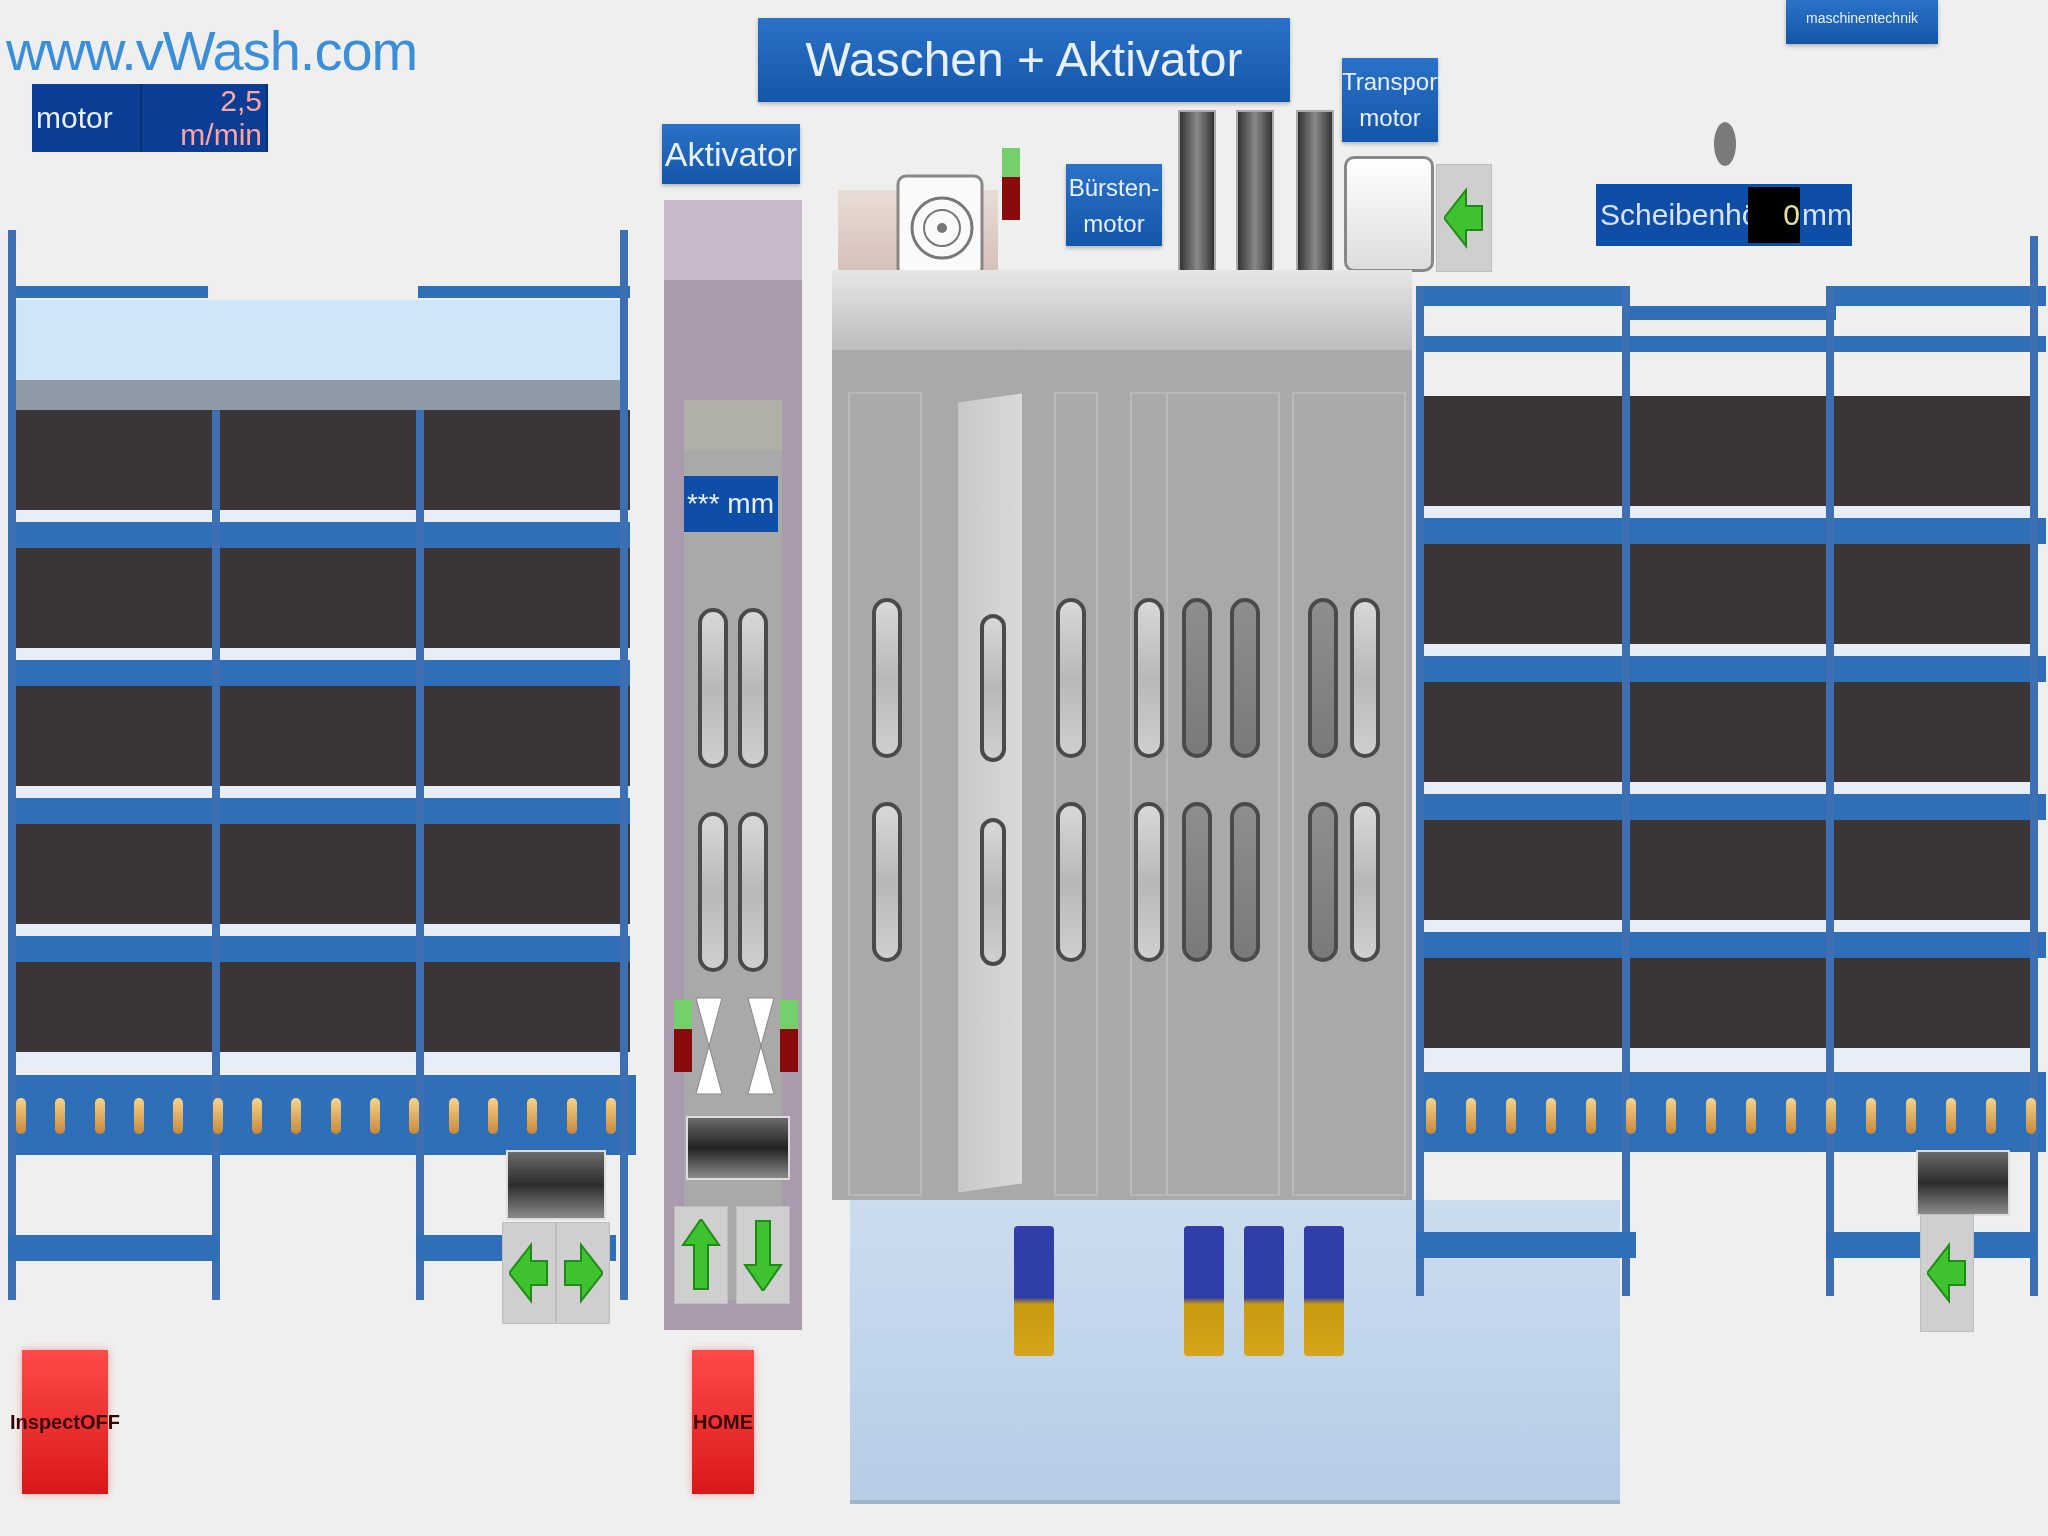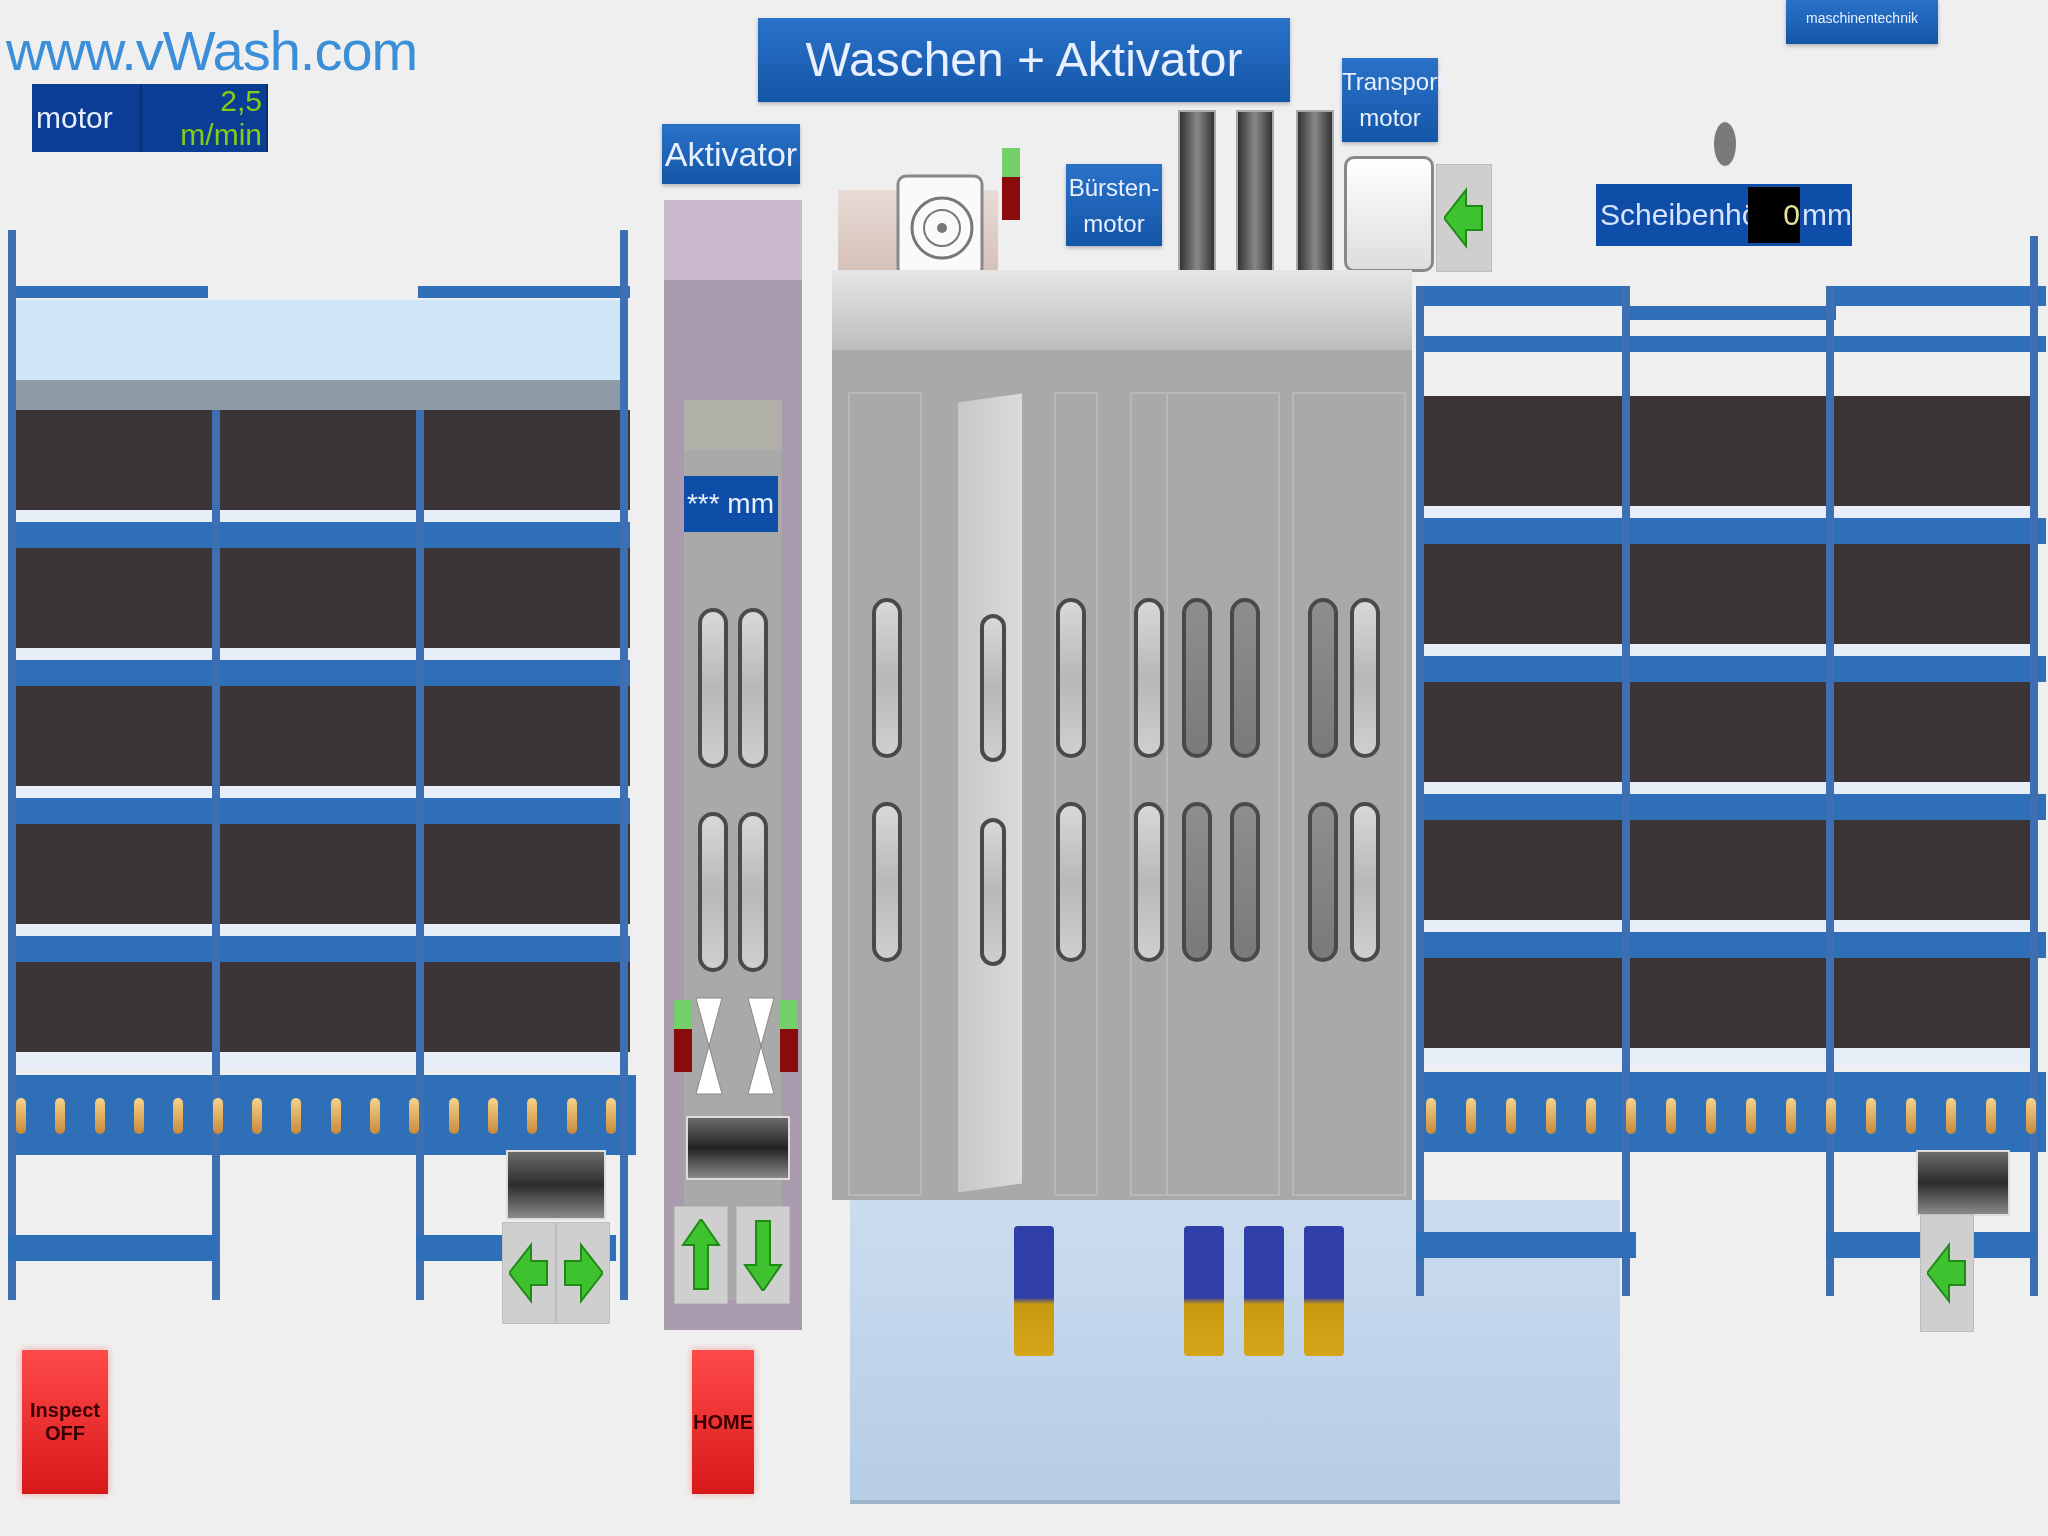--- a/index.html
+++ b/index.html
@@ -3,21 +3,21 @@
 <meta charset="utf-8">
 <style>
   html,body{margin:0;padding:0;}
   body{width:2048px;height:1536px;background:#efefef;position:relative;overflow:hidden;font-family:"Liberation Sans",sans-serif;}
   .abs{position:absolute;}
   .watermark{left:6px;top:18px;font-size:56px;color:#3a8fd8;letter-spacing:-1px;}
   .blue-label{background:linear-gradient(#2a72c8,#1456a8);color:#e8f0ff;text-align:center;box-shadow:0 2px 4px rgba(0,0,0,.25);}
   .info-table{left:32px;top:84px;width:236px;background:#0c3d94;border-collapse:collapse;}
   .info-table td{border-right:2px solid #08306f;height:58px;font-size:30px;padding:0 4px;}
   .info-table td.lbl{color:#e8efff;width:100px;}
-  .info-table td.val{color:#84cc16;text-align:right;}
+  .info-table td.val{color:#fca5a5;text-align:right;}
   .frame-v{background:#3f6fb3;}
   .belt{background:#3b3538;}
   .rail{background:#2f6fb8;}
   .rail-light{background:#e8eef8;}
   .gray-panel{background:#a9a9a9;}
   .slot{border:4px solid #4a4a4a;border-radius:30px;background:linear-gradient(#d8d8d8,#b8b8b8,#cfcfcf);}
   .slot.dark{background:linear-gradient(#8e8e8e,#7a7a7a);}
   .arrow-btn{background:#cfcfcf;border:1px solid #bdbdbd;display:flex;align-items:center;justify-content:center;}
   .red-btn{background:linear-gradient(#ff4a4a,#d81818);color:#3a0000;font-weight:bold;font-size:20px;display:flex;align-items:center;justify-content:center;text-align:center;box-shadow:0 0 8px rgba(255,0,0,.3);}
   .roller{width:10px;height:36px;border-radius:5px;background:linear-gradient(#f7d38a,#c8893a);}
@@ -284,17 +284,17 @@
 </div>
 <div class="abs" style="left:1714px;top:122px;width:22px;height:44px;border-radius:50%;background:#7a7a7a;"></div>
 
 <div class="abs" style="left:1916px;top:1150px;width:90px;height:62px;background:linear-gradient(#6b6b6b,#2c2c2c 50%,#8a8a8a);border:2px solid #ddd;"></div>
 <div class="abs arrow-btn" style="left:1920px;top:1214px;width:52px;height:116px;">
   <svg width="40" height="64" viewBox="0 0 40 64">
       <polygon points="0,32 22,4 22,20 38,20 38,44 22,44 22,60" fill="#3fc230" stroke="#1f8a16" stroke-width="2"></polygon>
     </svg>
 </div>
 
-<div class="abs red-btn" style="left:22px;top:1350px;width:86px;height:144px;flex-direction:column;">
+<div class="abs red-btn" style="left:22px;top:1350px;width:86px;height:144px;flex-direction:row;">
   <span>Inspect</span>
   <span>OFF</span>
 </div>
 <div class="abs red-btn" style="left:692px;top:1350px;width:62px;height:144px;">HOME</div>
 
 </body></html>

